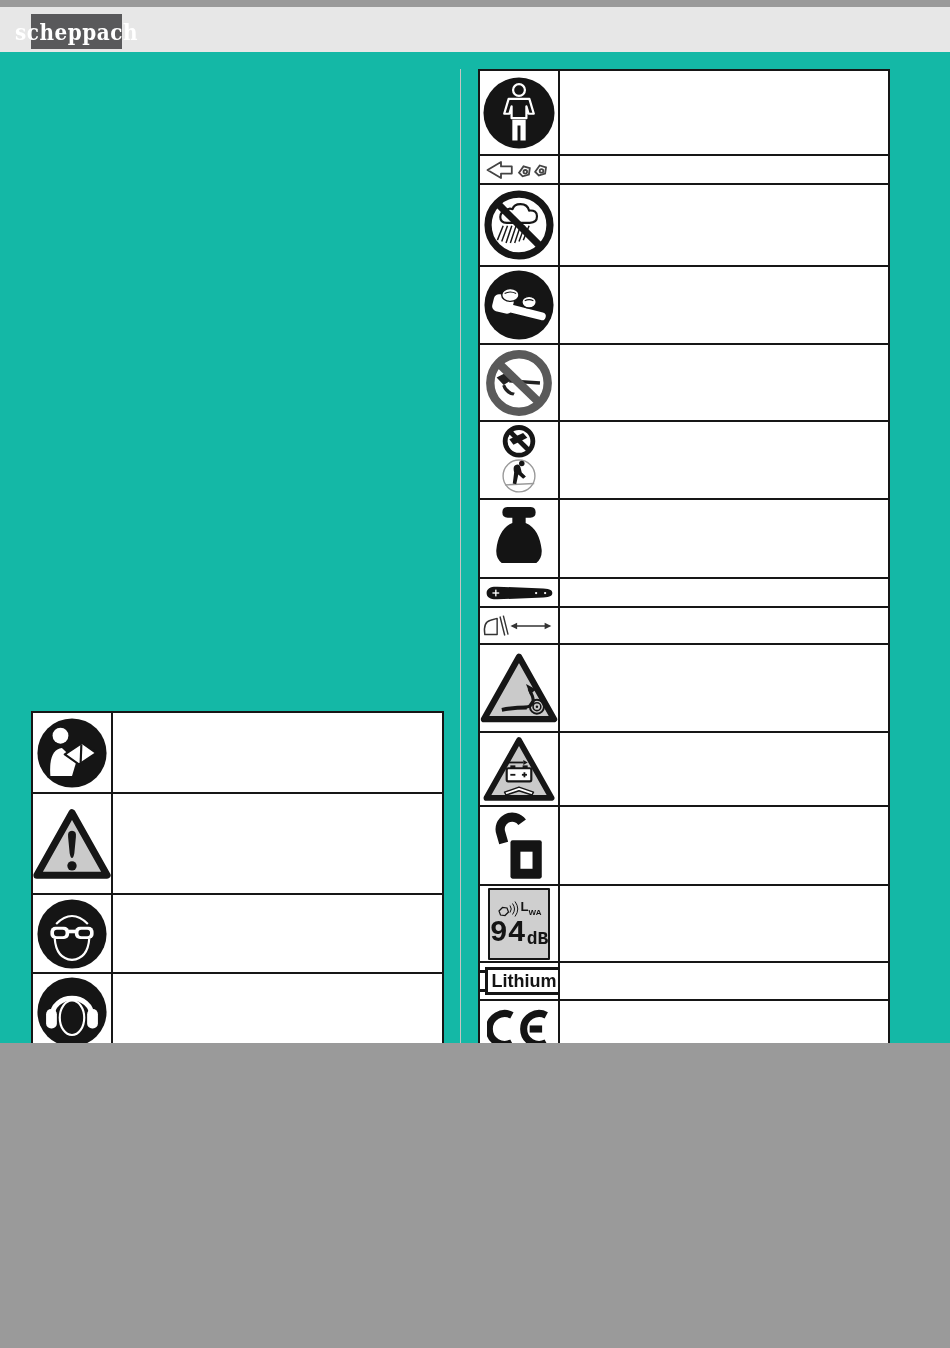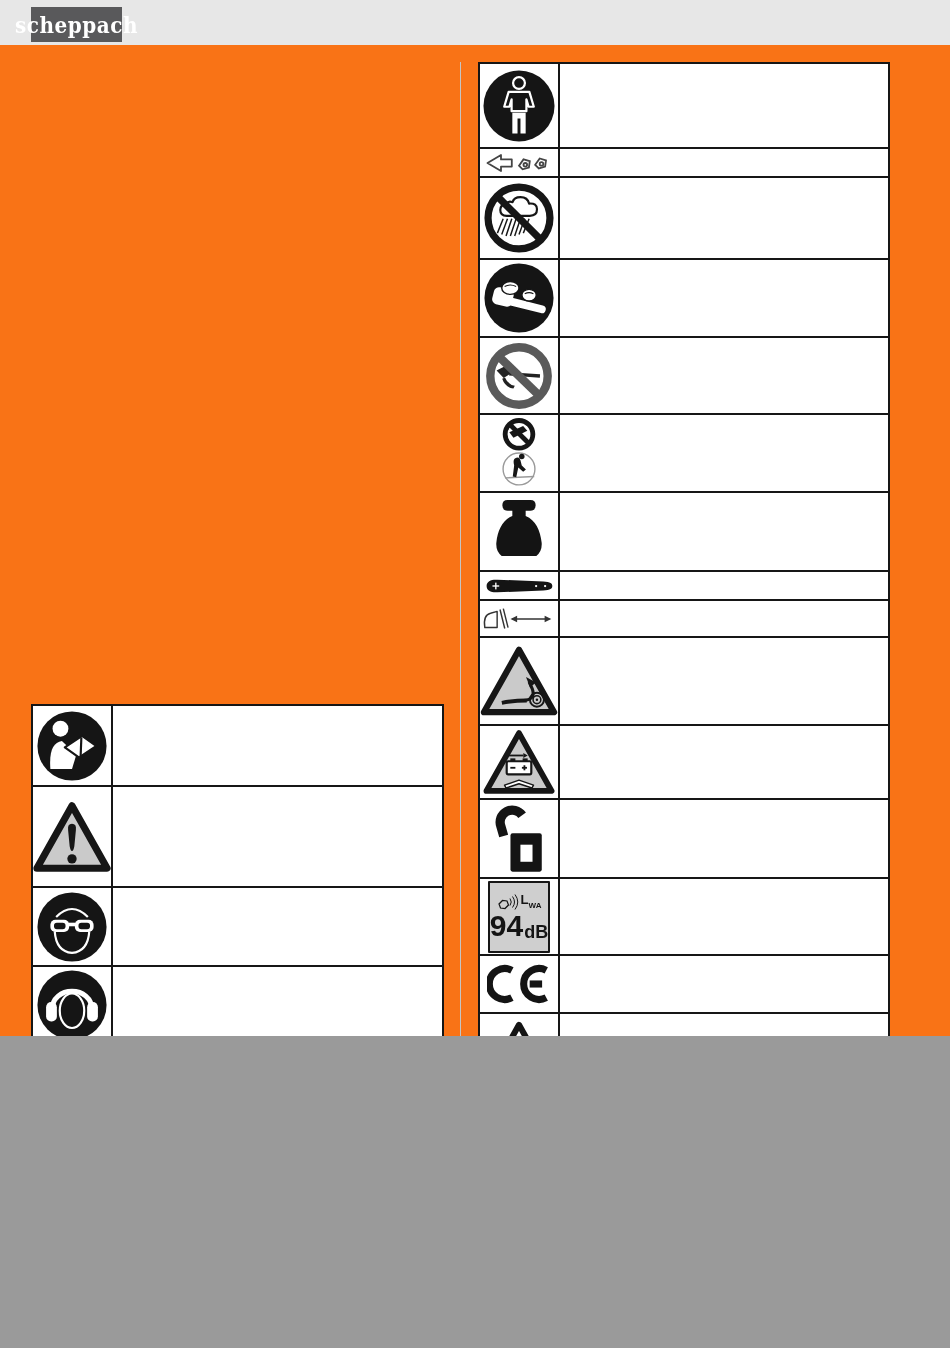--- a/index.html
+++ b/index.html
@@ -1,18 +1,18 @@
 <!DOCTYPE html>
 <html><head>
 <meta charset="utf-8">
 <style>
   html,body{margin:0;padding:0;background:#9a9a9a;}
   .page{
-    position:relative;width:950px;height:1036px;background:#f97316;
-    margin:0 auto;overflow:hidden;
+    position:relative;width:950px;height:1036px;background:#14b8a6;
+    margin:7px auto;overflow:hidden;
     font-family:"Liberation Sans", sans-serif;
   }
   .header-bar{position:absolute;left:0;top:0;width:950px;height:45px;background:#e7e7e7;}
   .logo-box{
     position:absolute;left:31px;top:7px;width:91px;height:35px;background:#59595b;
     display:flex;align-items:center;justify-content:center;
   }
   .logo-text{
     color:#ffffff;font-family:"DejaVu Serif", serif;font-weight:bold;
     font-size:20px;letter-spacing:0.5px;transform:scaleY(1.15);
@@ -33,21 +33,21 @@
   .icon-cell svg{display:block;}
 
   
   .lwa-badge{
     width:58px;height:68px;background:#cfcfcf;border:2px solid #161616;border-radius:1px;
     display:flex;flex-direction:column;align-items:center;justify-content:center;
   }
   .lwa-top{display:flex;align-items:flex-start;gap:2px;}
   .lwa-l{font-weight:bold;font-size:13px;color:#141414;line-height:1;}
   .lwa-l sub{font-size:8px;}
-  .lwa-val{font-weight:bold;font-size:30px;color:#141414;line-height:1;display:flex;align-items:flex-end;}
+  .lwa-val{font-weight:bold;font-size:30px;color:#141414;line-height:1;display:flex;align-items:flex-end;font-family:Liberation Mono, monospace;}
   .lwa-db{font-size:18px;font-weight:bold;margin-left:1px;}
 
   
   .lith-wrap{display:flex;align-items:center;}
   .lith-term{width:7px;height:16px;border:3px solid #141414;border-right:none;}
   .lith-box{
     border:3px solid #141414;background:#fff;padding:0 4px;
     font-weight:bold;font-size:18px;color:#141414;line-height:22px;
   }
 </style>
@@ -347,20 +347,29 @@
               <span class="lwa-l"><span>L</span><sub>WA</sub></span>
             </div>
             <div class="lwa-val">
               <span>94</span>
               <span class="lwa-db">dB</span>
             </div>
           </div>
         </div>
         <div class="text-cell"></div>
       </div>
+      <div class="sym-row" style="height: 38px;">
+        <div class="icon-cell">
+          <div class="lith-wrap">
+            <span class="lith-term"></span>
+            <div class="lith-box"><span>Lithium</span></div>
+          </div>
+        </div>
+        <div class="text-cell"></div>
+      </div>
       <div class="sym-row" style="height: 58px;">
         <div class="icon-cell">
           <svg width="64" height="42" viewBox="0 0 108 66">
             <path d="M42 10 A26 26 0 1 0 42 56" fill="none" stroke="#141414" stroke-width="12"></path>
             <path d="M100 10 A26 26 0 1 0 100 56" fill="none" stroke="#141414" stroke-width="12"></path>
             <line x1="72" y1="33" x2="93" y2="33" stroke="#141414" stroke-width="12"></line>
           </svg>
         </div>
         <div class="text-cell"></div>
       </div>

